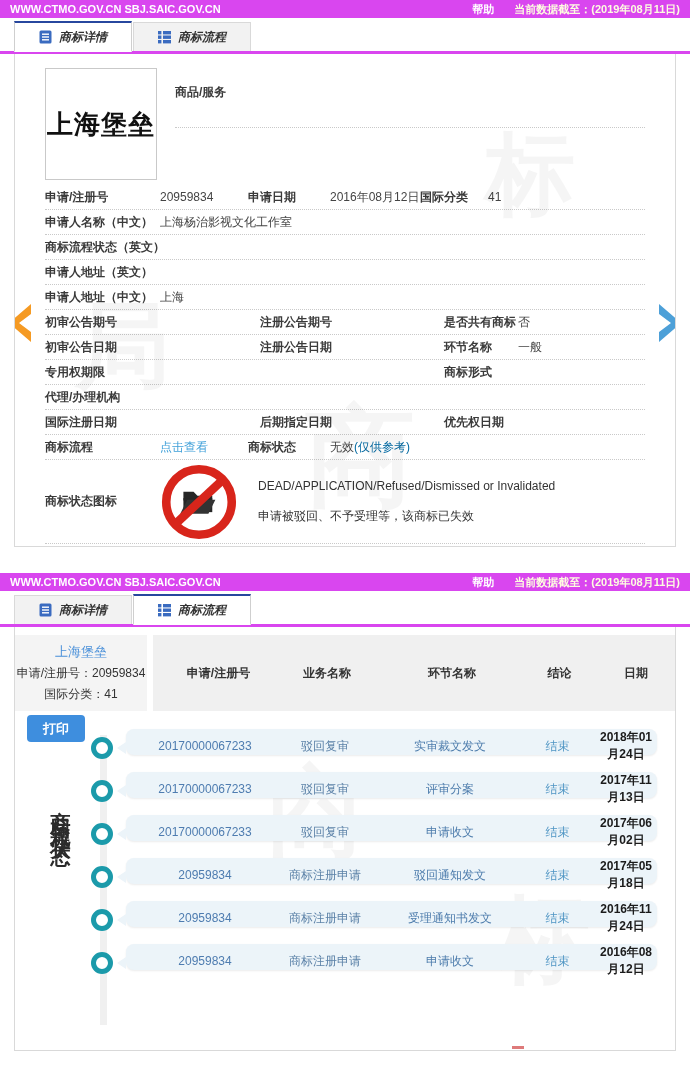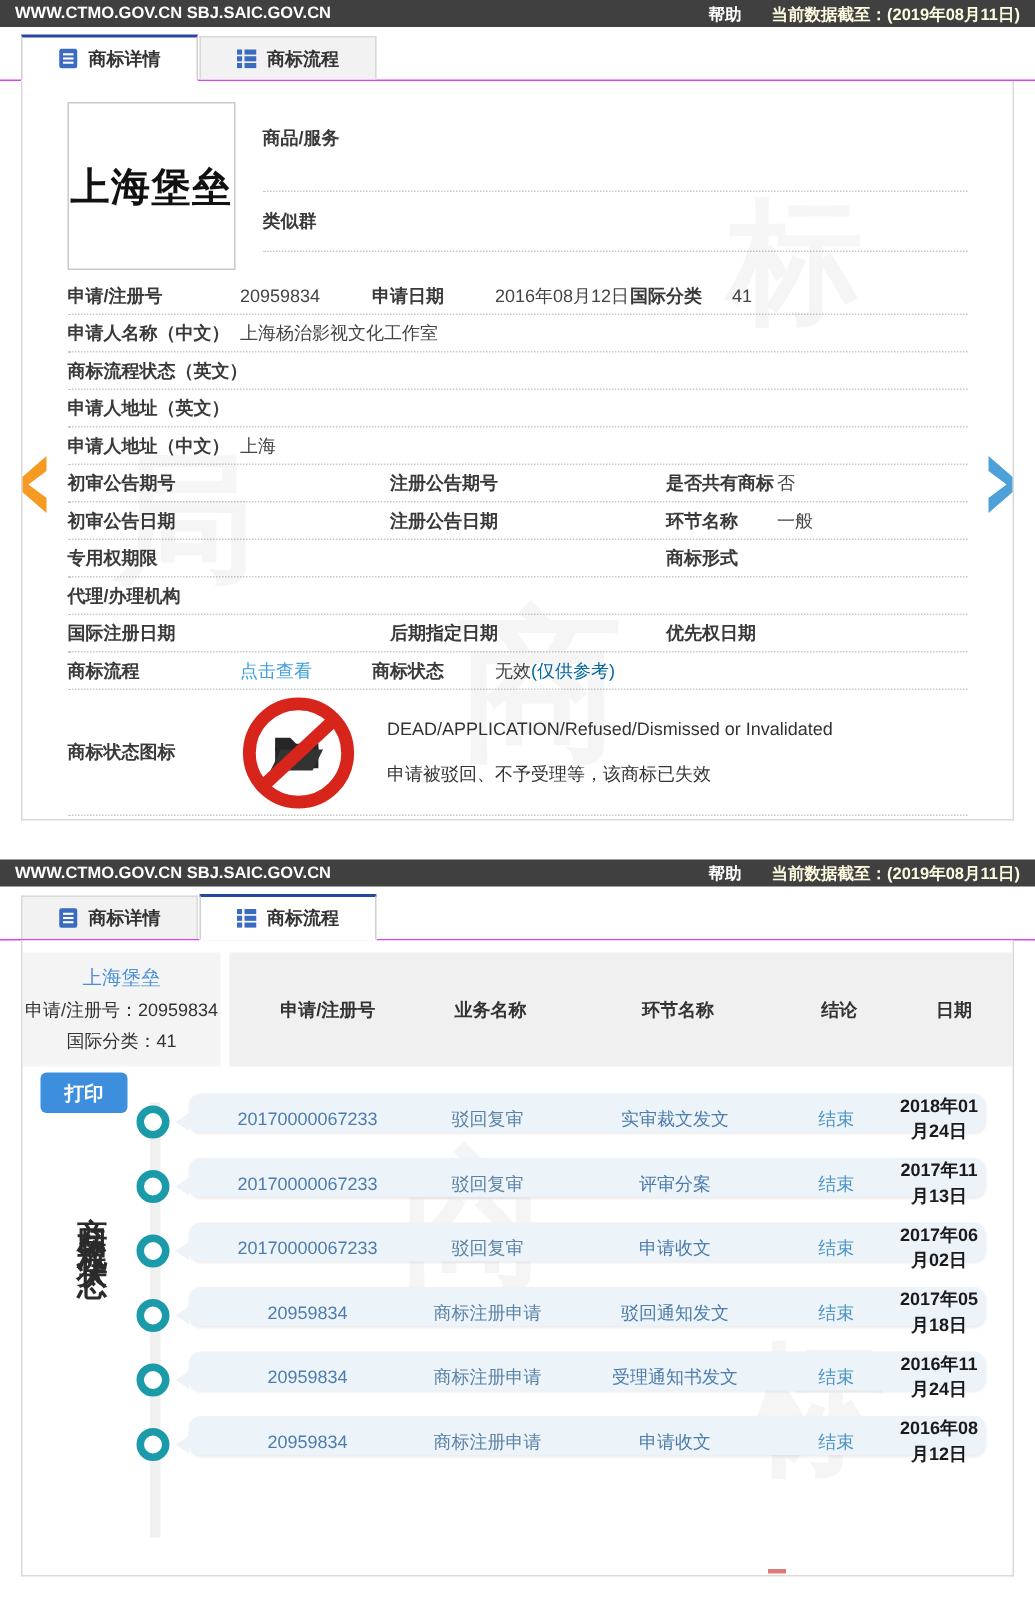--- a/index.html
+++ b/index.html
@@ -5,30 +5,31 @@
   * { margin:0; padding:0; box-sizing:border-box; }
   html,body { background:#fff; }
   body {
     width:690px; height:1075px; position:relative; overflow:hidden;
     font-family:"Liberation Sans","DejaVu Sans",sans-serif;
     font-size:12px; color:#333;
   }
   .panel { position:relative; }
   
   .topbar {
-    height:18px; background:#404040; color:#fff;
+    height:18px; background:#d946ef; color:#fff;
     display:flex; justify-content:space-between; align-items:center;
     padding:0 10px; font-size:11px; font-weight:bold;
   }
   .topbar .right { display:flex; gap:20px; }
   .topbar .cutoff { color:#fdfce0; }
   
   .tabbar {
     display:flex; align-items:flex-end; height:36px; padding:6px 14px 0 14px;
-    border-bottom:1px solid #d946ef;
+    border-bottom:3px solid #d946ef;
+    font-style:italic;
   }
   .tab {
     width:118px; height:29px; display:flex; align-items:center; justify-content:center;
     gap:7px; font-weight:bold; font-size:12px; color:#333; cursor:pointer;
     background:#f2f2f2; border:1px solid #d9d9d9; border-bottom:none;
   }
   .tab.active {
     background:#fff; border:1px solid #cfcfcf; border-top:2px solid #27479e;
     border-bottom:1px solid #fff; margin-bottom:-1px; height:31px;
   }
@@ -169,23 +170,20 @@
     <div class="wm" style="left:470px; top:60px; font-size:90px;">标</div>
     <div class="wm" style="left:60px; top:230px; font-size:95px;">局</div>
 
     <div class="tm-section">
       <div class="tm-box">
         <span class="tm-text">上海堡垒</span>
       </div>
       <div class="tm-right">
         <div class="mini-row1">
           <span class="lbl">商品/服务</span>
-        </div>
-        <div class="mini-row2">
-          <span class="lbl">类似群</span>
         </div>
       </div>
     </div>
 
     <div class="drow grid-6">
       <span class="lbl">申请/注册号</span>
       <span class="val">20959834</span>
       <span class="lbl">申请日期</span>
       <span class="val">2016年08月12日</span>
       <span class="lbl">国际分类</span>

